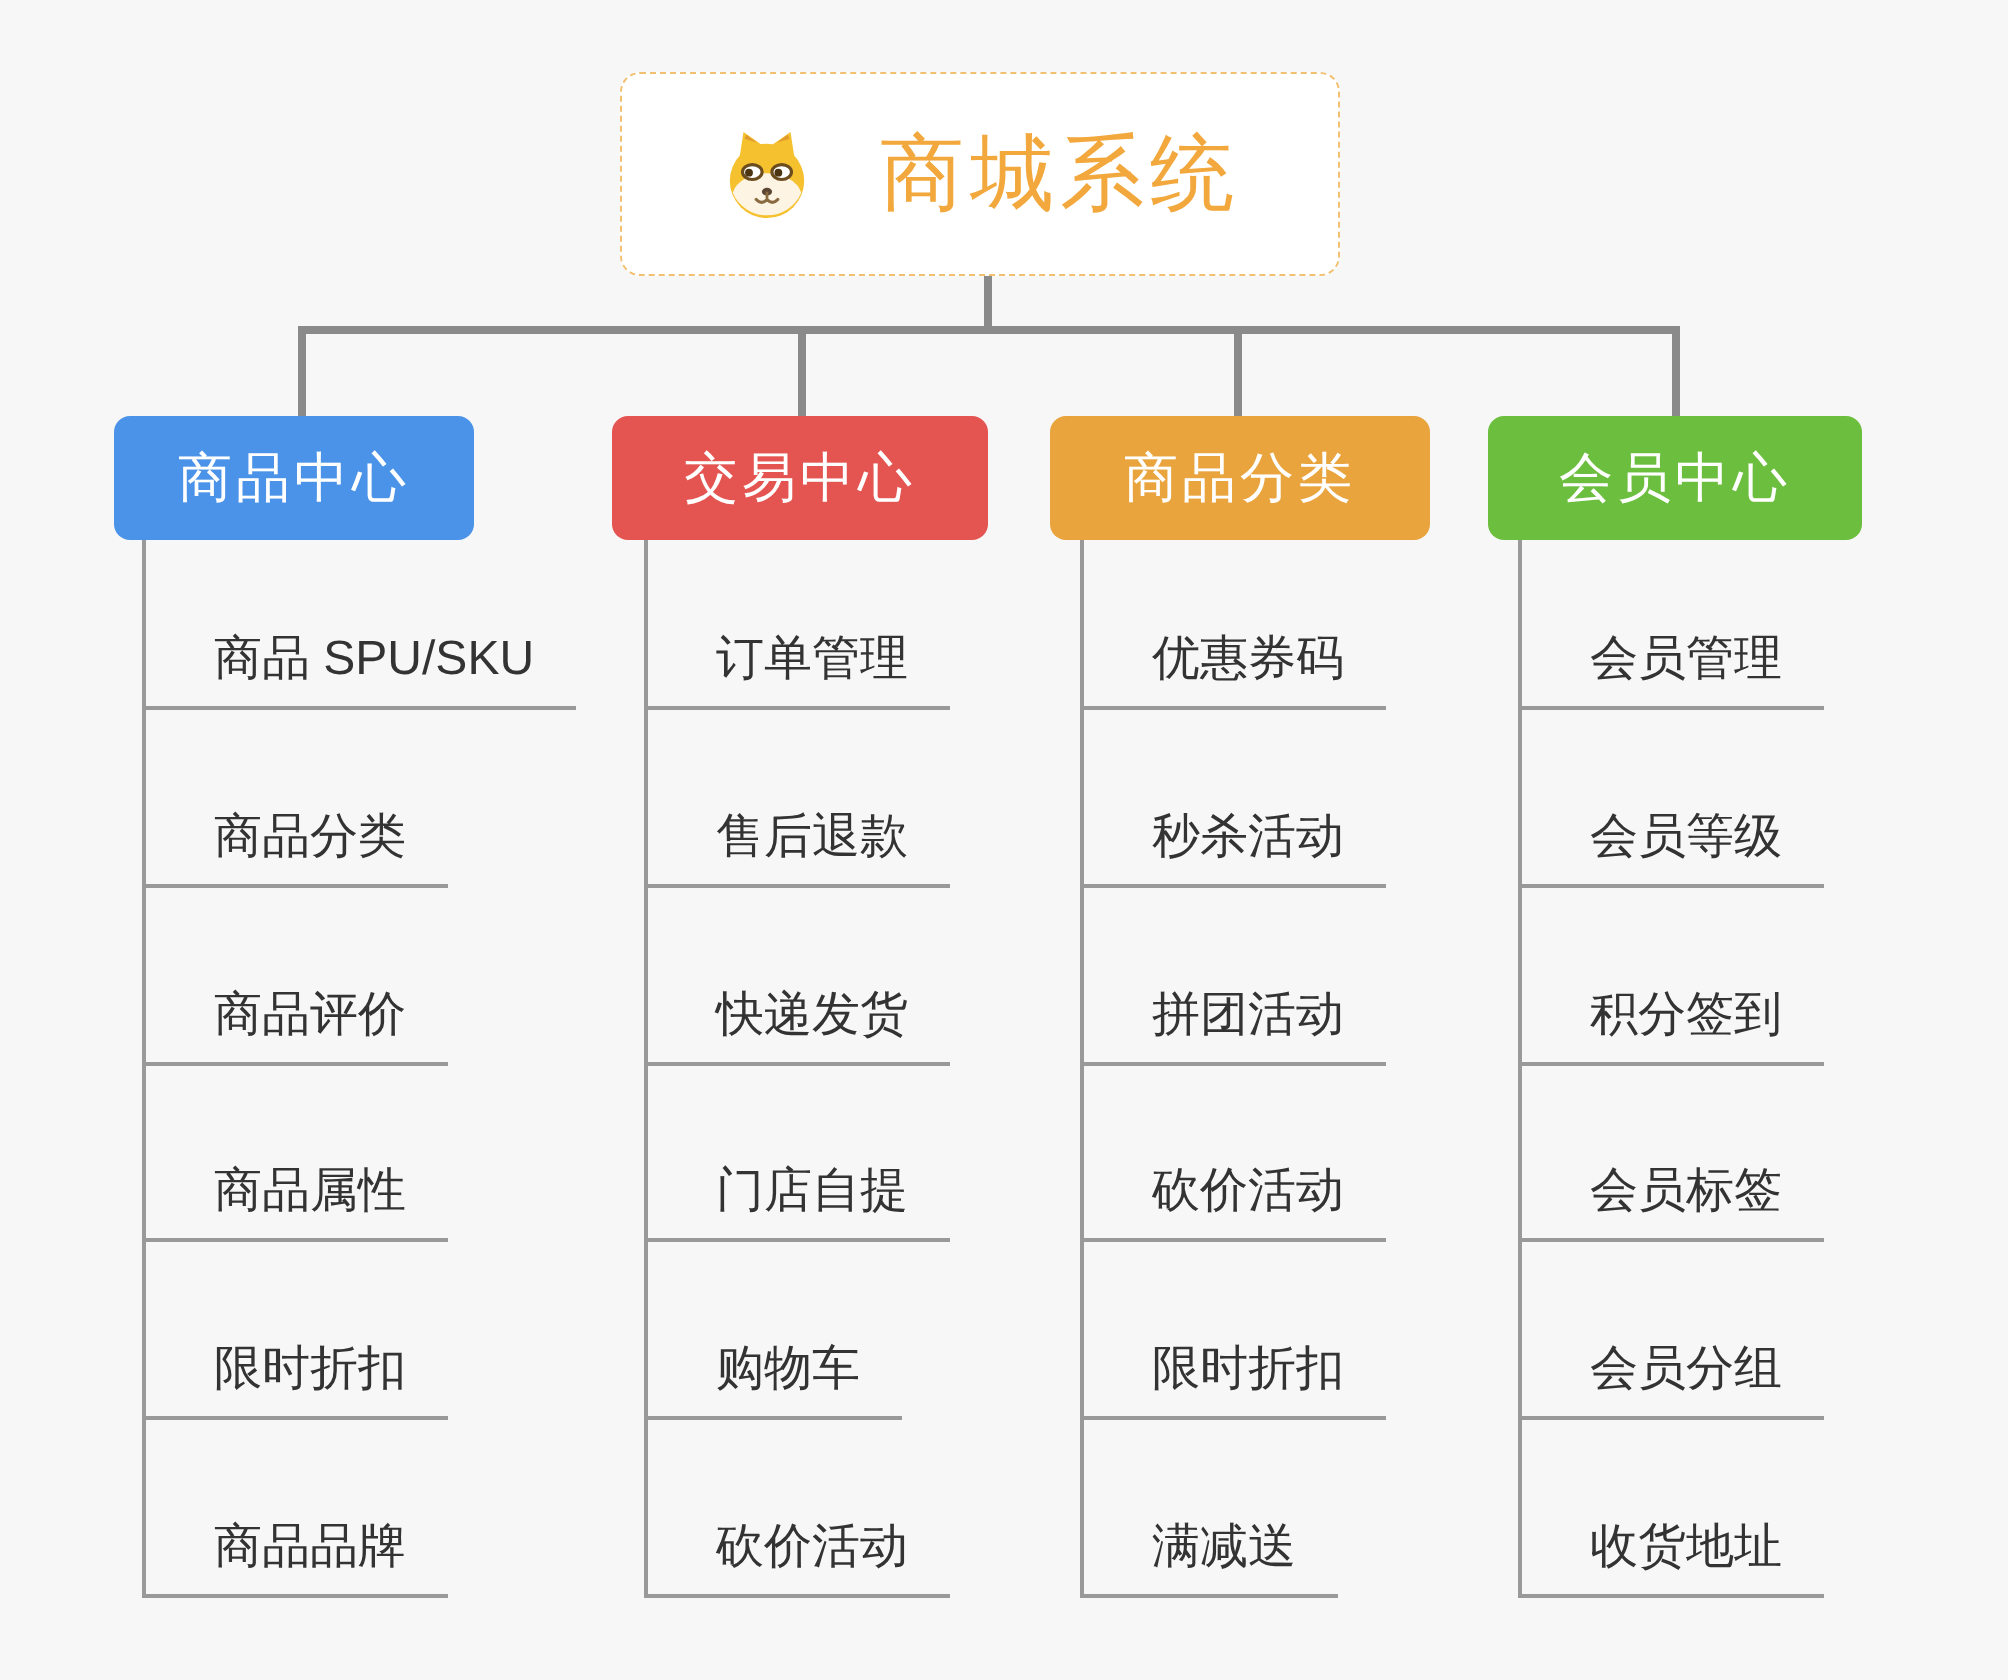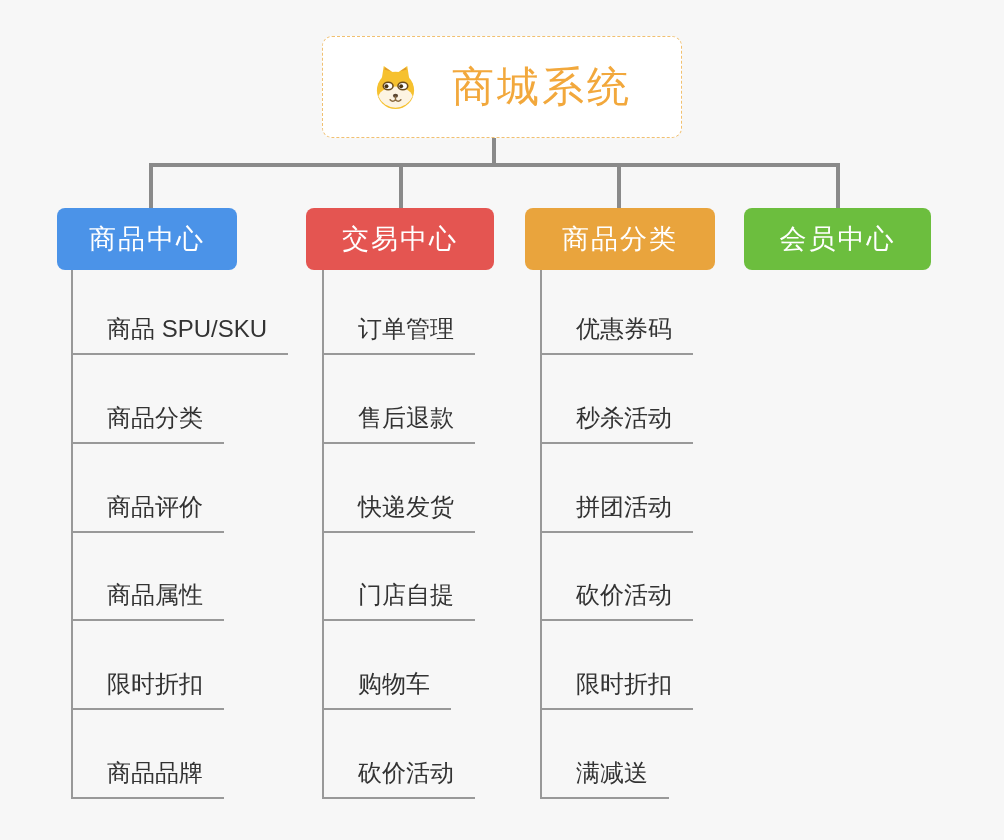--- a/index.html
+++ b/index.html
@@ -7,21 +7,21 @@
   body {
     font-family:"Liberation Sans","DejaVu Sans",sans-serif;
     background:#F7F7F7;
     position:relative;
     overflow:hidden;
   }
   .canvas { position:absolute; inset:0; width:1004px; height:840px; }
 
   
   .root-node {
-    position:absolute; left:322px; top:36px; width:360px; height:102px;
+    position:absolute; left:310px; top:36px; width:360px; height:102px;
     background:#FFFFFF;
     border:1px dashed #F1C070;
     border-radius:10px;
     display:flex; align-items:center; justify-content:center; gap:33px;
   }
   .root-title {
     font-size:42px; letter-spacing:3px; color:#F2A83C; font-weight:500;
     white-space:nowrap;
   }
   .root-icon { width:47px; height:47px; display:block; }
@@ -170,14 +170,34 @@
         <span class="leaf-label">砍价活动</span>
       </div>
     <div class="leaf">
         <span class="leaf-label">限时折扣</span>
       </div>
     <div class="leaf">
         <span class="leaf-label">满减送</span>
       </div>
   </div>
 
+  <div class="col c4">
+    <div class="leaf">
+        <span class="leaf-label">会员管理</span>
+      </div>
+    <div class="leaf">
+        <span class="leaf-label">会员等级</span>
+      </div>
+    <div class="leaf">
+        <span class="leaf-label">积分签到</span>
+      </div>
+    <div class="leaf">
+        <span class="leaf-label">会员标签</span>
+      </div>
+    <div class="leaf">
+        <span class="leaf-label">会员分组</span>
+      </div>
+    <div class="leaf">
+        <span class="leaf-label">收货地址</span>
+      </div>
+  </div>
 
 </div>
 
 </body></html>

